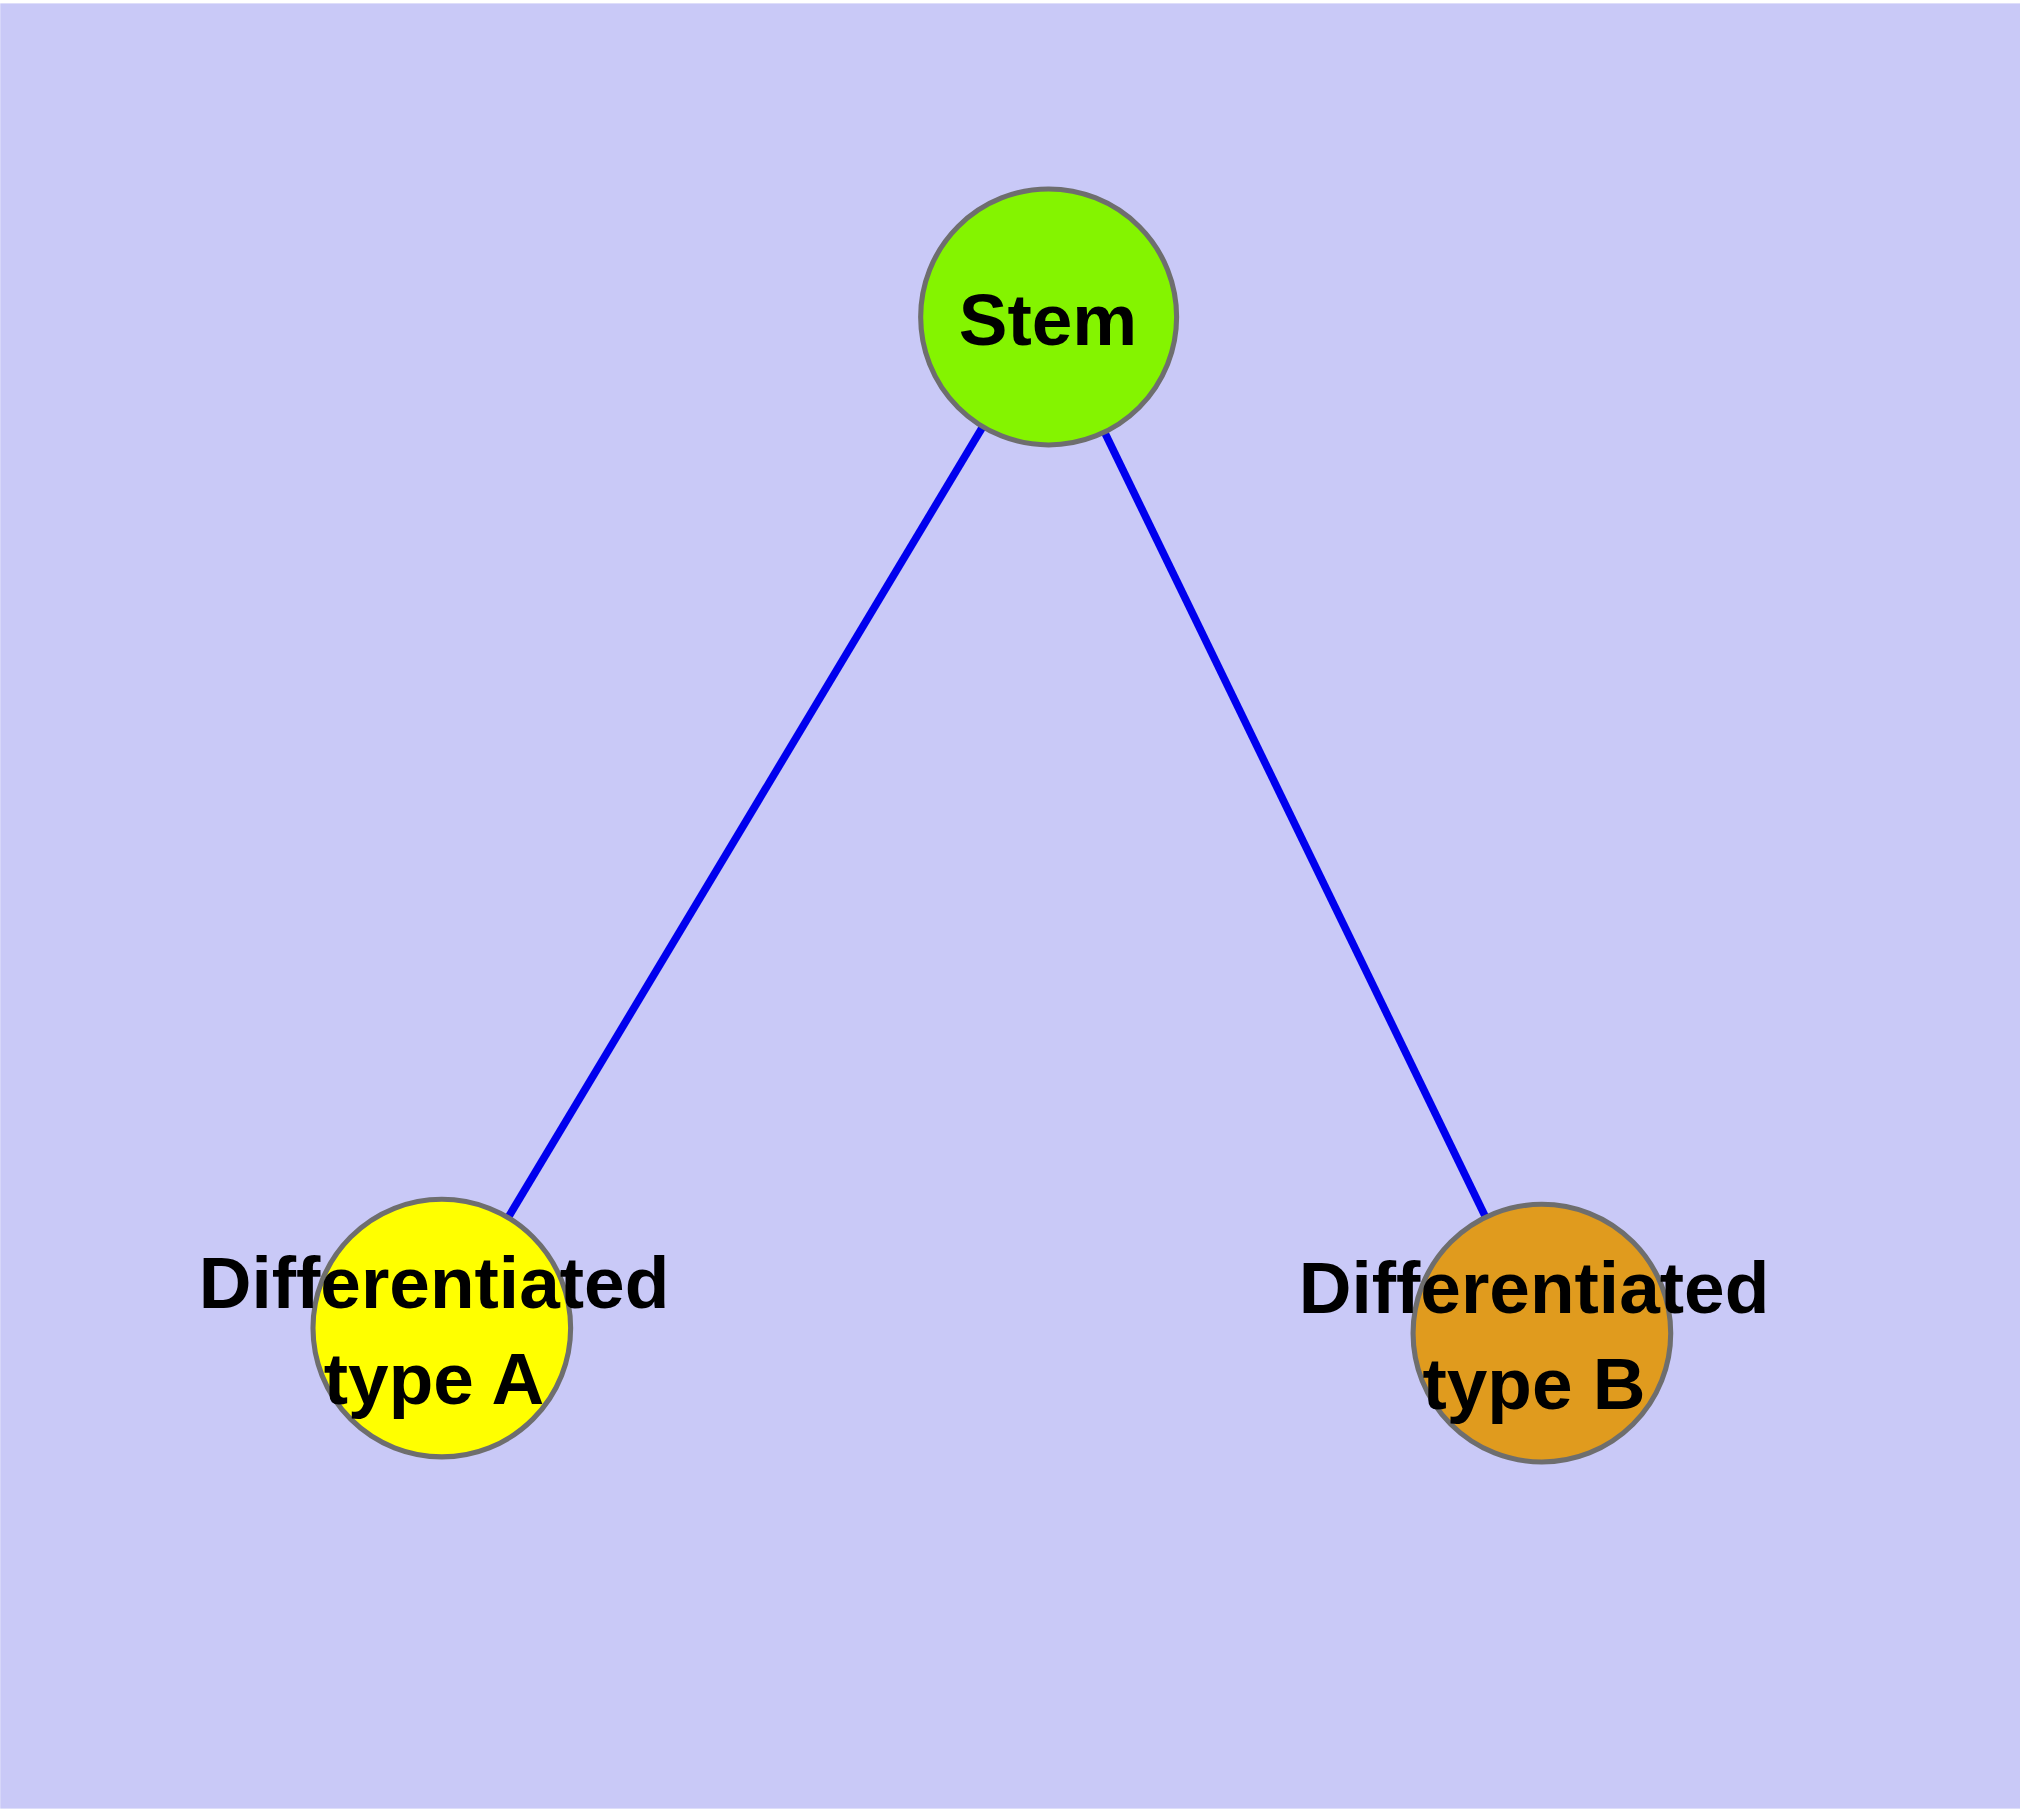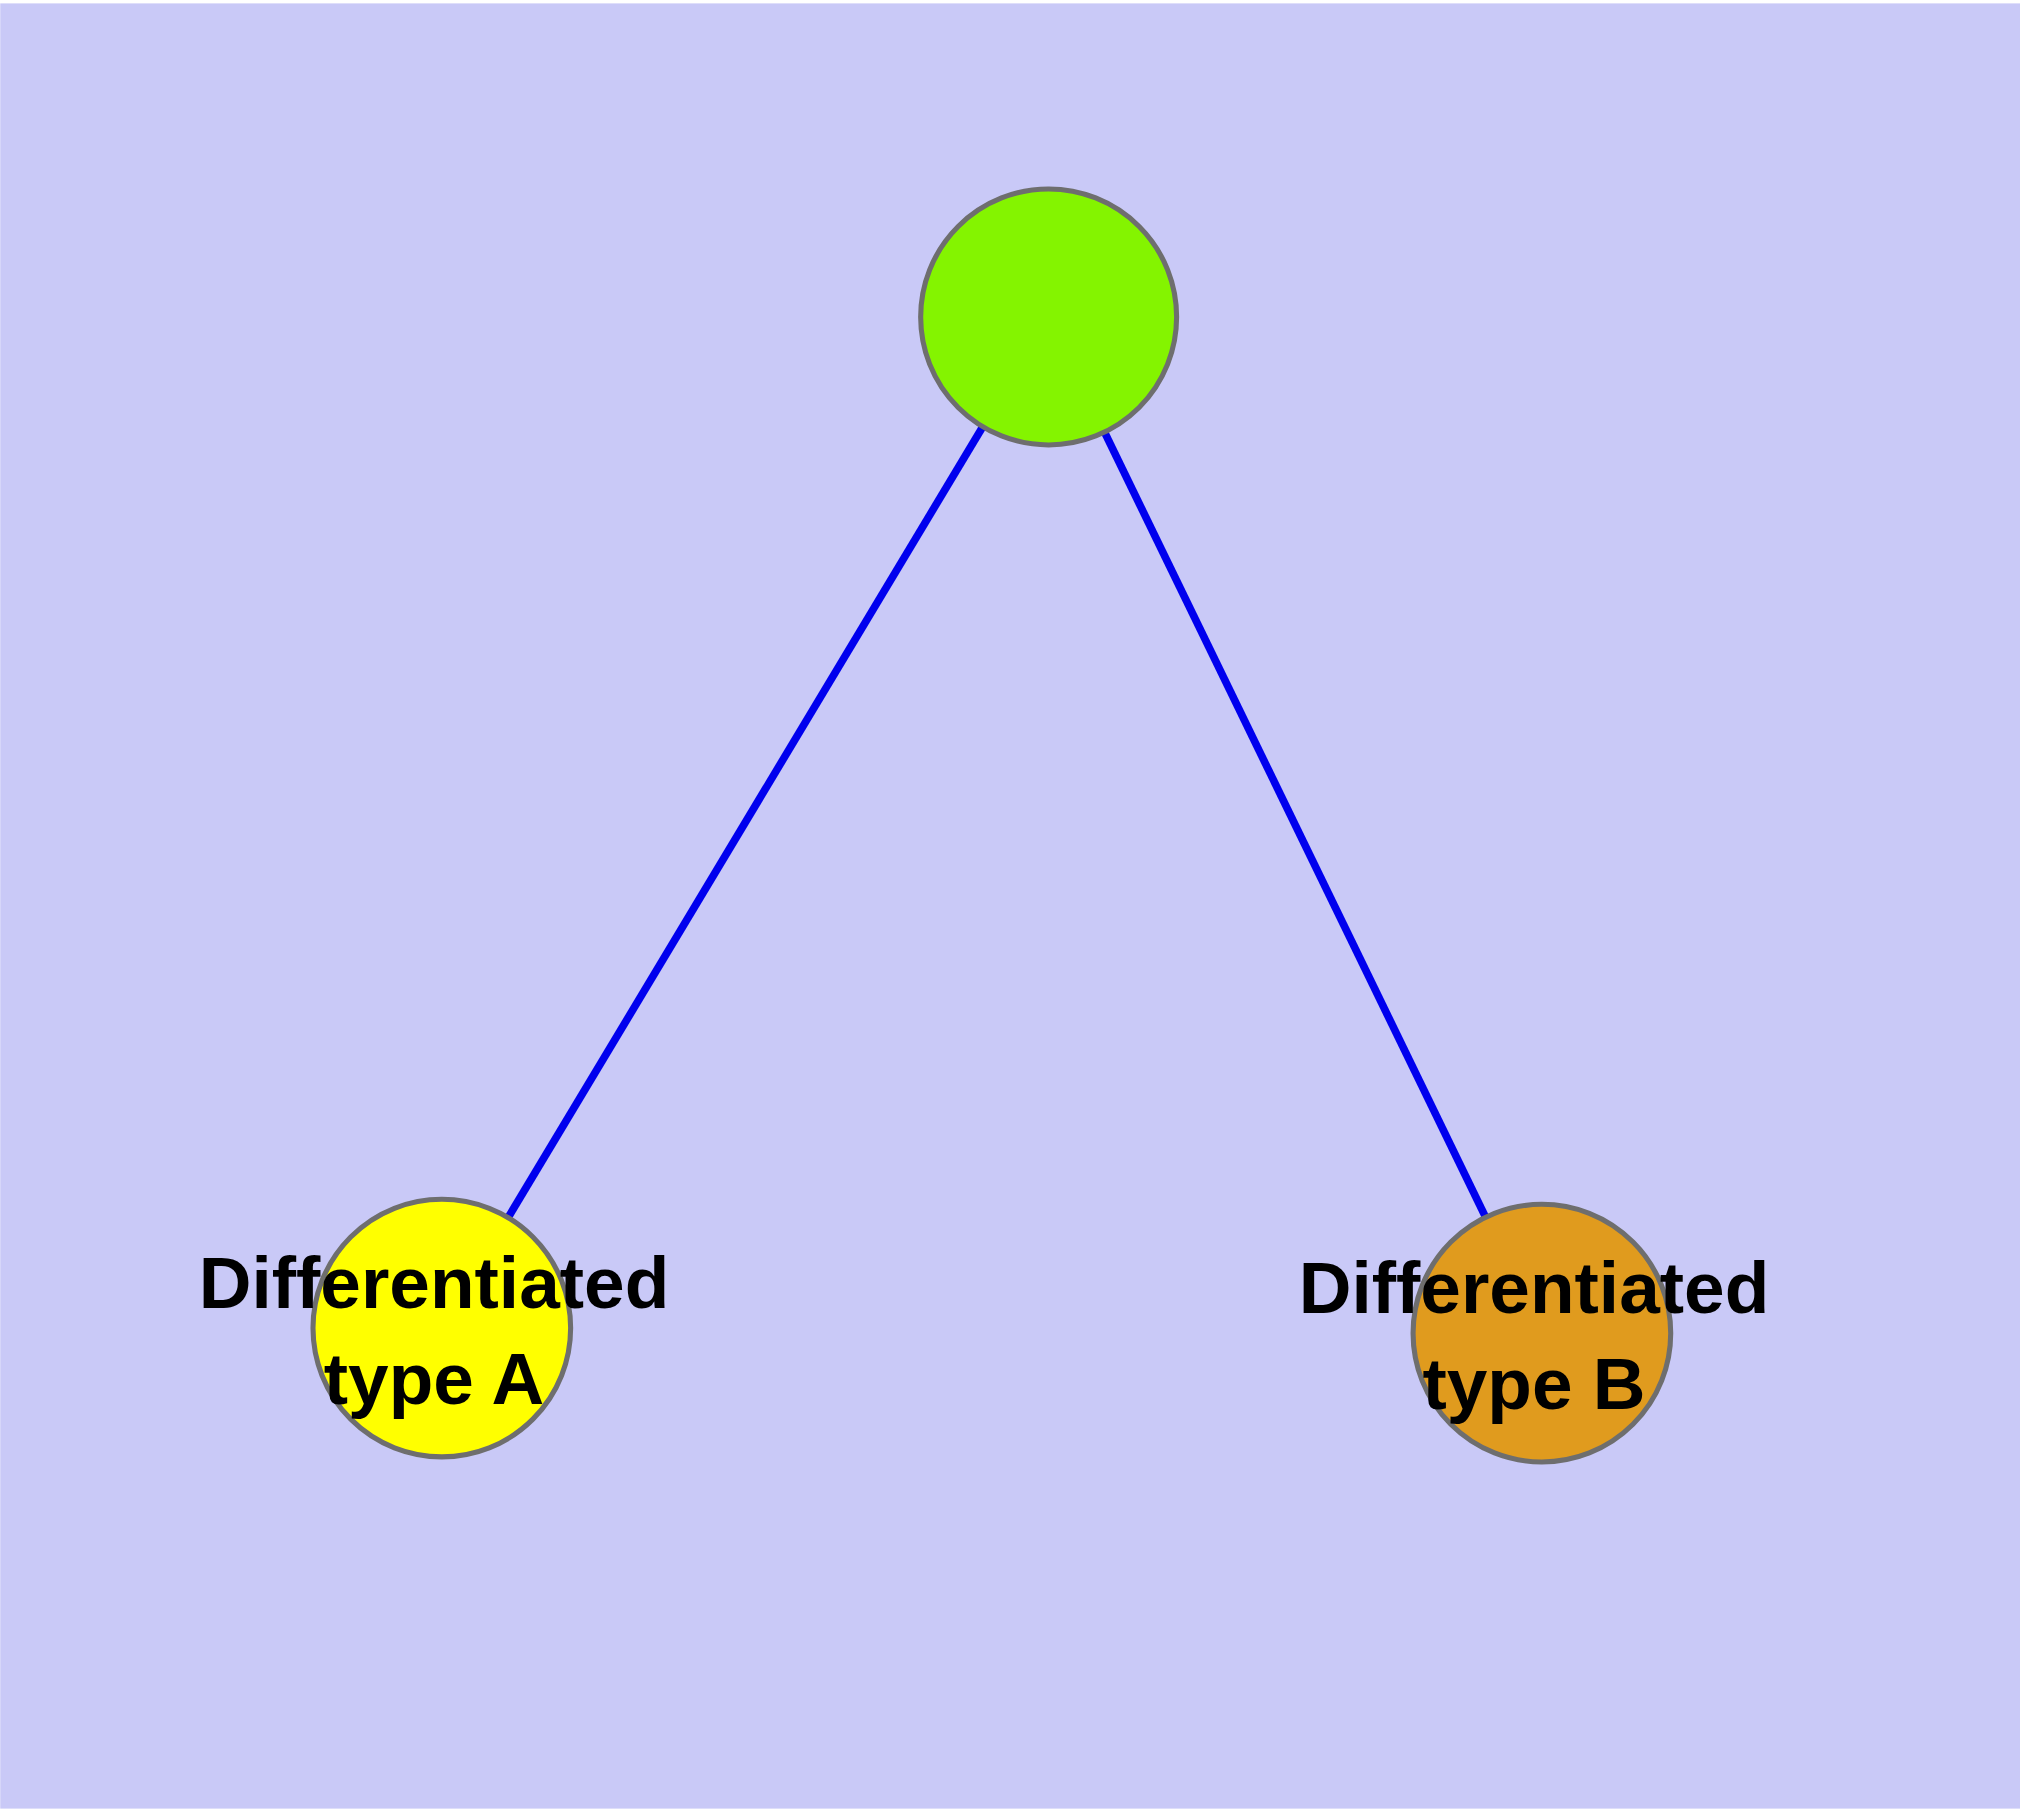--- a/index.html
+++ b/index.html
@@ -51,20 +51,21 @@
     <rect x="0" y="4" width="2384" height="2130" fill="#C9C9F7"></rect>
 
     <line x1="1237" y1="374" x2="521" y2="1567" class="edge-line" stroke="#0000EE"></line>
     <line x1="1237" y1="374" x2="1819" y2="1573" class="edge-line" stroke="#0000EE"></line>
 
     <circle cx="1237" cy="374" r="151" class="node-circle" fill="#84F400" stroke="#6E6E6E"></circle>
     <circle cx="521" cy="1567" r="152" class="node-circle" fill="#FFFF00" stroke="#6E6E6E"></circle>
     <circle cx="1819" cy="1573" r="152" class="node-circle" fill="#E09B1E" stroke="#6E6E6E"></circle>
   </svg>
 
+  <div class="node-label" style="left:1048px; top:320px;">Stem</div>
 
   <div class="node-label" style="left:434px; top:1331px;">Differentiated
 type A</div>
 
   <div class="node-label" style="left:1534px; top:1336px;">Differentiated
 type B</div>
 
 </div>
 
 

